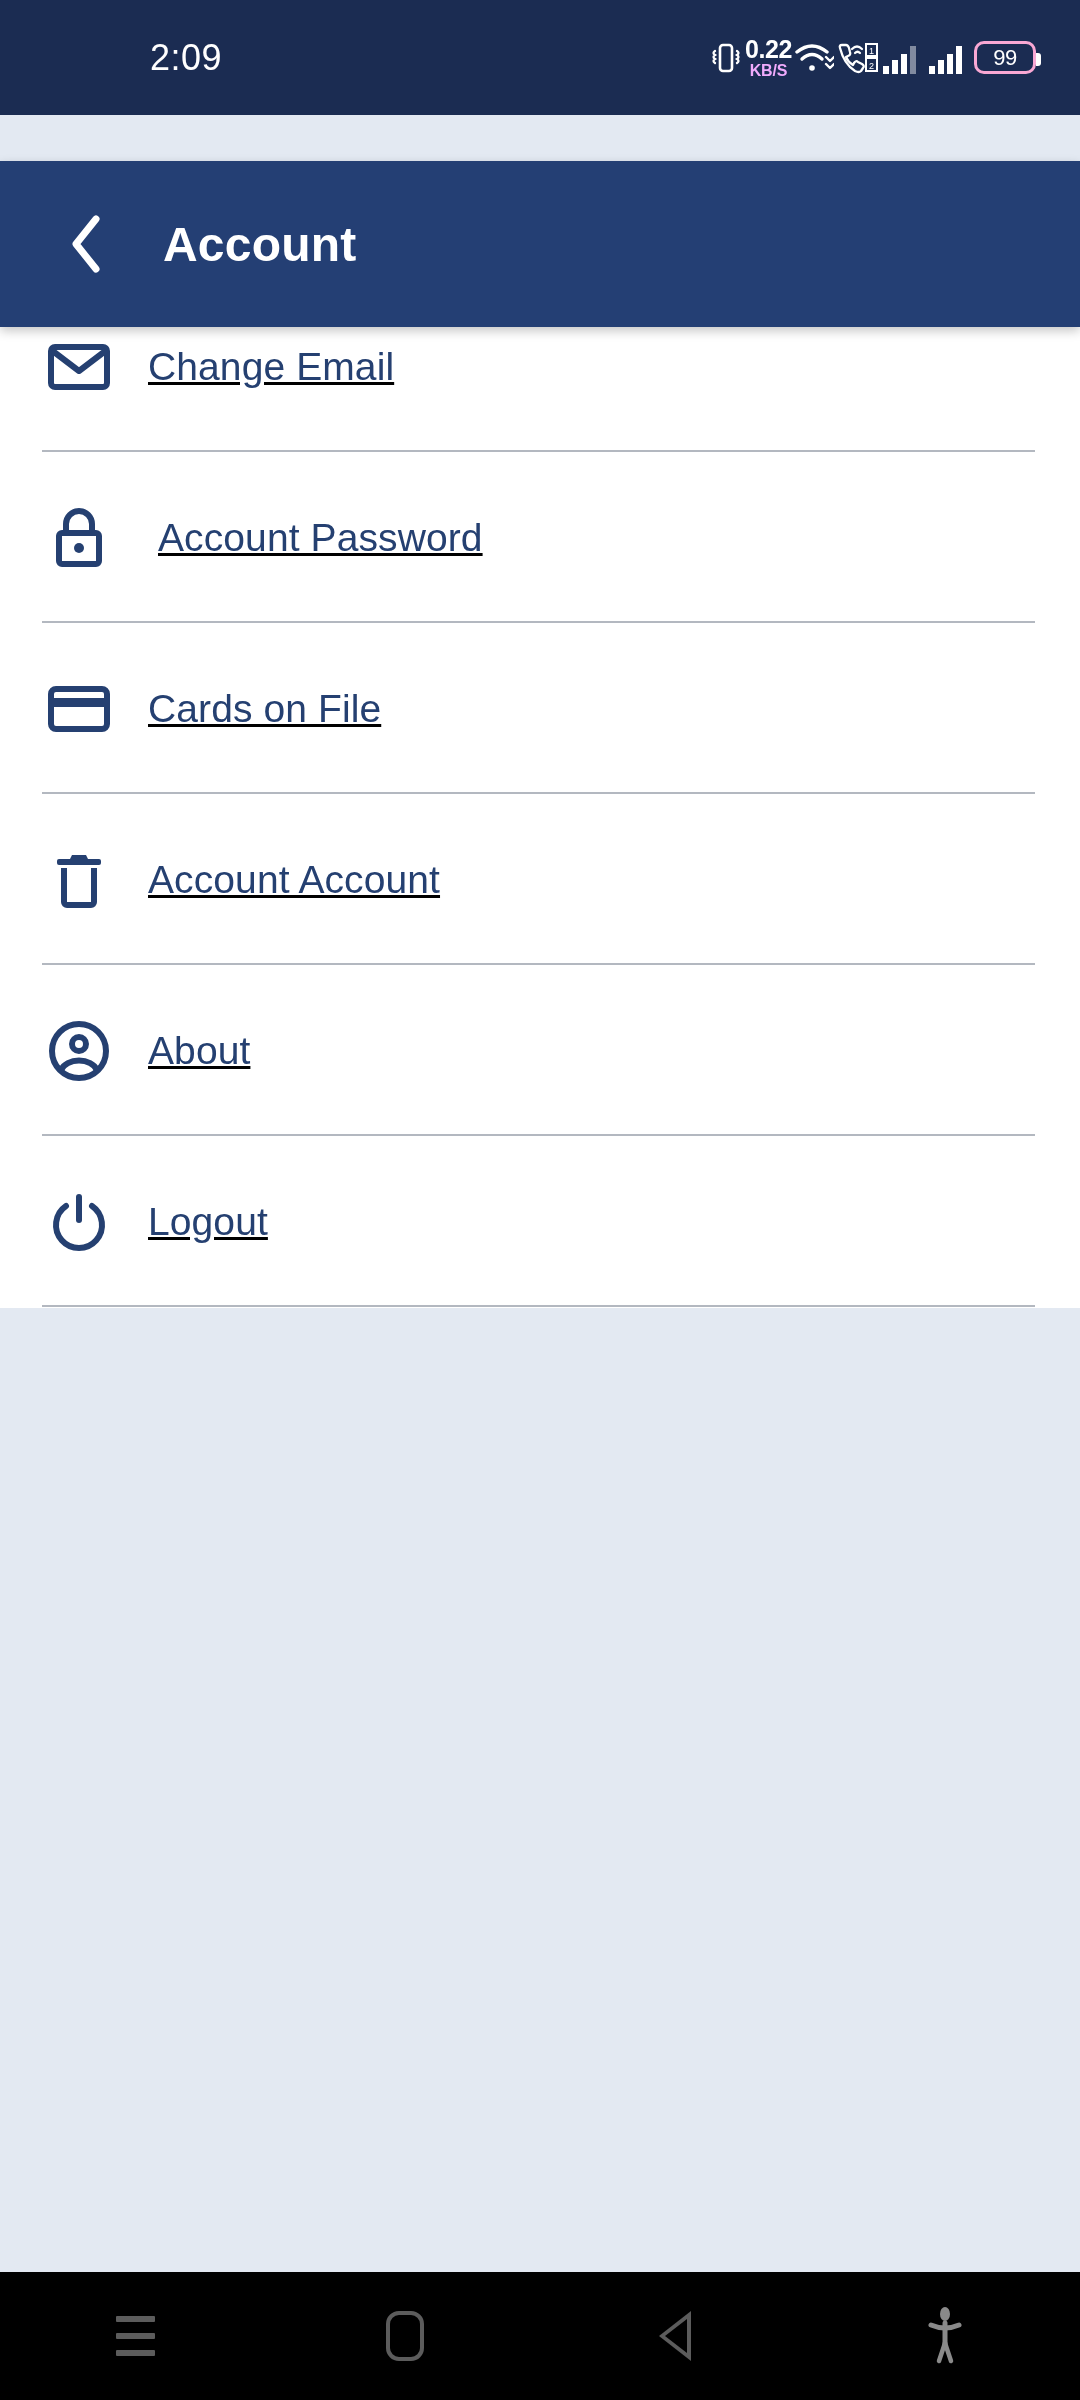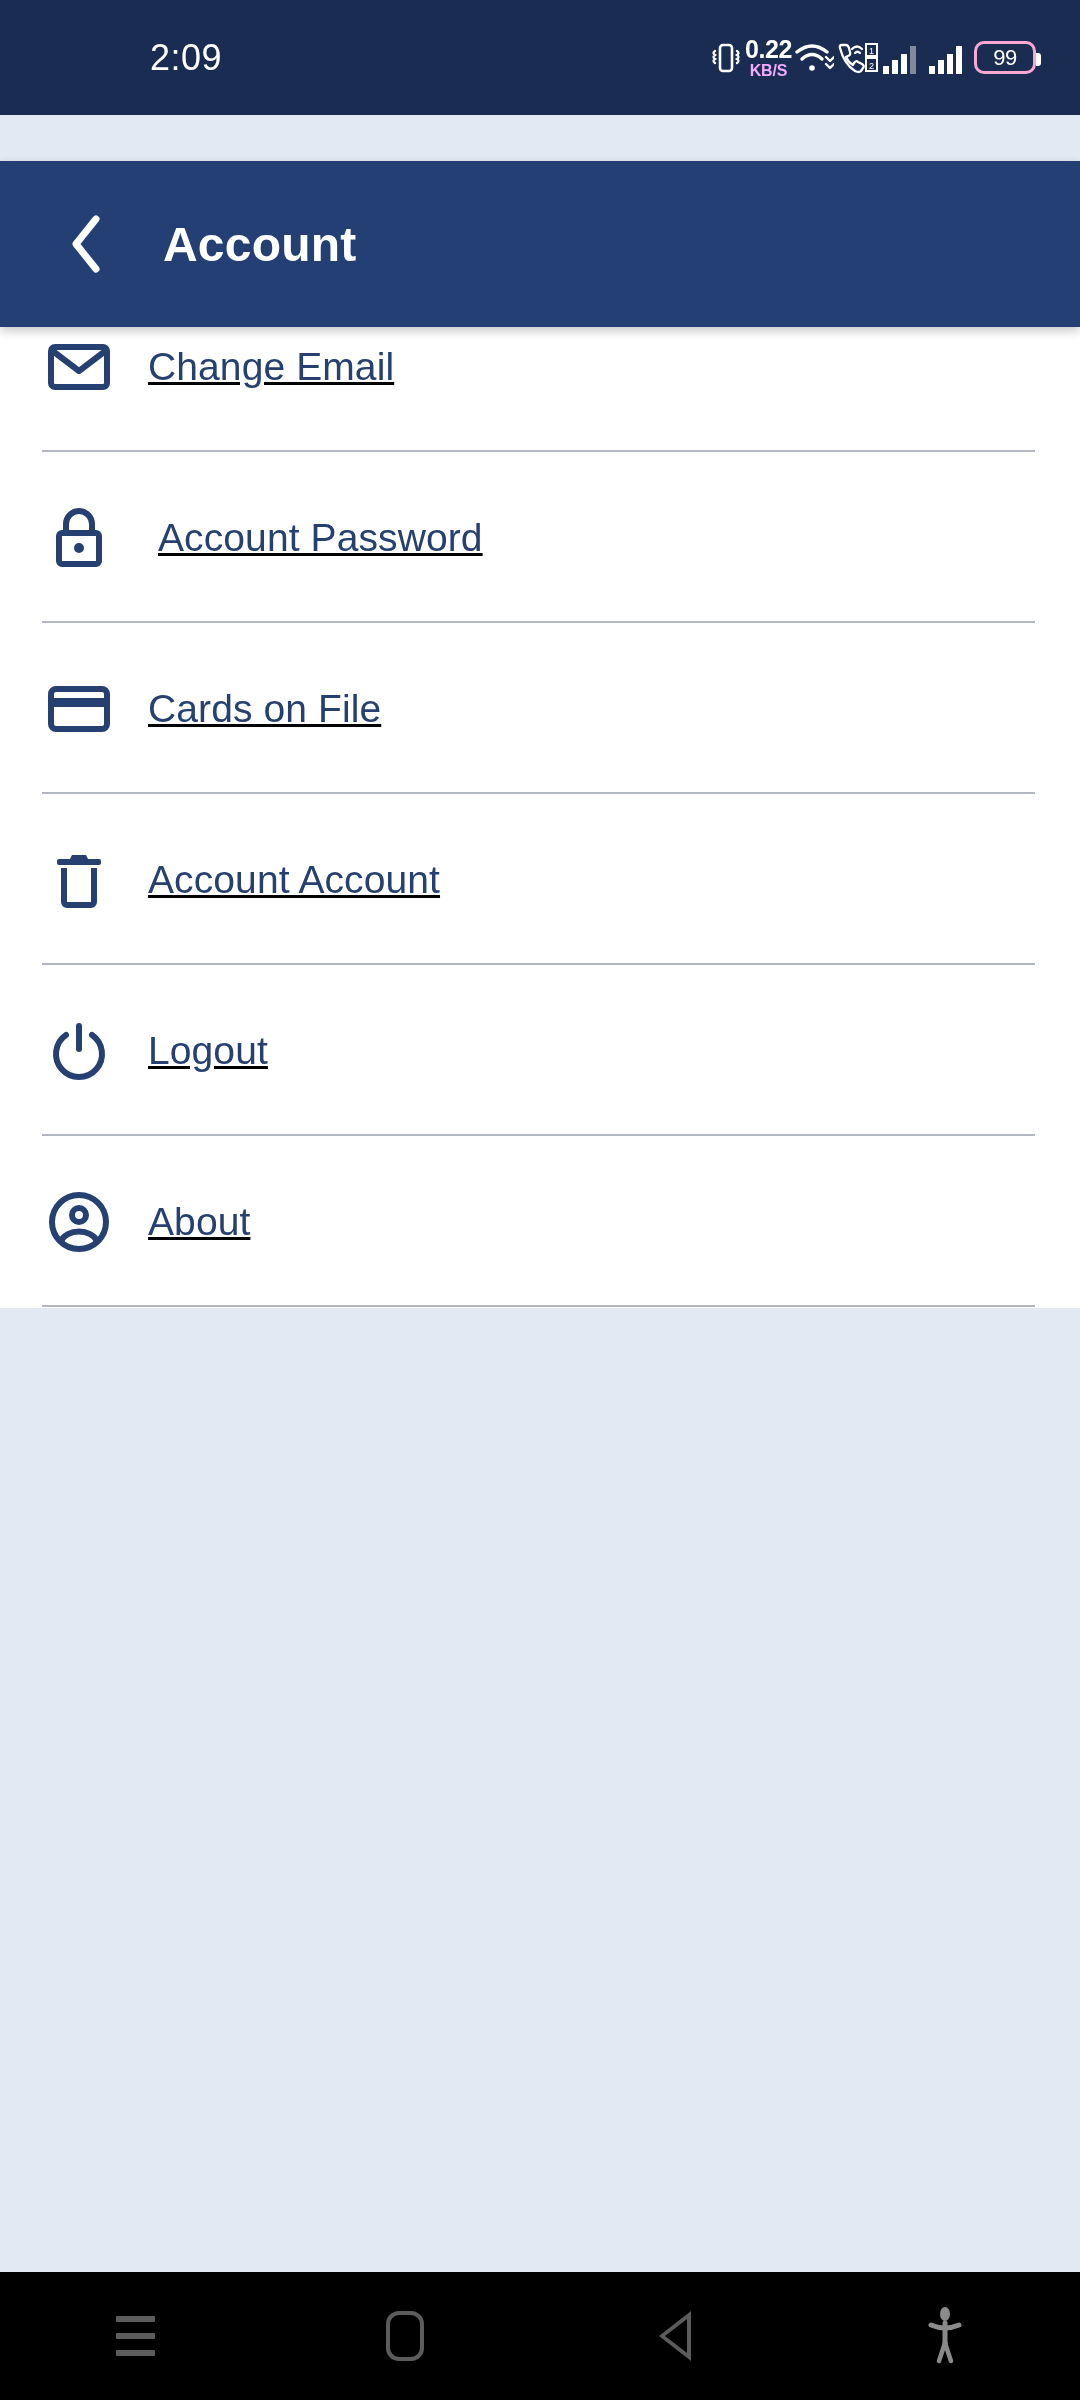--- a/index.html
+++ b/index.html
@@ -227,37 +227,37 @@
           <path d="M11 19 V53 a3 3 0 0 0 3 3 h24 a3 3 0 0 0 3 -3 V19" fill="none" stroke="#254071" stroke-width="6"></path>
         </svg>
       </span>
       <span class="label">Account Account</span>
       <span class="divider"></span>
     </div>
 
     <div class="row">
       <span class="ico-wrap">
         <svg width="62" height="62" viewBox="0 0 62 62">
-          <path d="M18 15 a23 23 0 1 0 26 0" fill="none" stroke="#254071" stroke-width="6" stroke-linecap="round"></path>
-          <path d="M31 6 V29" fill="none" stroke="#254071" stroke-width="6" stroke-linecap="round"></path>
-        </svg>
-      </span>
-      <span class="label">Logout</span>
-      <span class="divider"></span>
-    </div>
-
-    <div class="row">
-      <span class="ico-wrap">
-        <svg width="62" height="62" viewBox="0 0 62 62">
           <circle cx="31" cy="31" r="27" fill="none" stroke="#254071" stroke-width="6"></circle>
           <circle cx="31" cy="24" r="7" fill="none" stroke="#254071" stroke-width="6"></circle>
           <path d="M13 50 a19 14 0 0 1 36 0" fill="none" stroke="#254071" stroke-width="6"></path>
         </svg>
       </span>
       <span class="label">About</span>
+      <span class="divider"></span>
+    </div>
+
+    <div class="row">
+      <span class="ico-wrap">
+        <svg width="62" height="62" viewBox="0 0 62 62">
+          <path d="M18 15 a23 23 0 1 0 26 0" fill="none" stroke="#254071" stroke-width="6" stroke-linecap="round"></path>
+          <path d="M31 6 V29" fill="none" stroke="#254071" stroke-width="6" stroke-linecap="round"></path>
+        </svg>
+      </span>
+      <span class="label">Logout</span>
       <span class="divider"></span>
     </div>
 
   </div>
 
   <div class="navbar">
 
     <div class="nav-btn">
       <span class="hamburger">
         <i></i>

